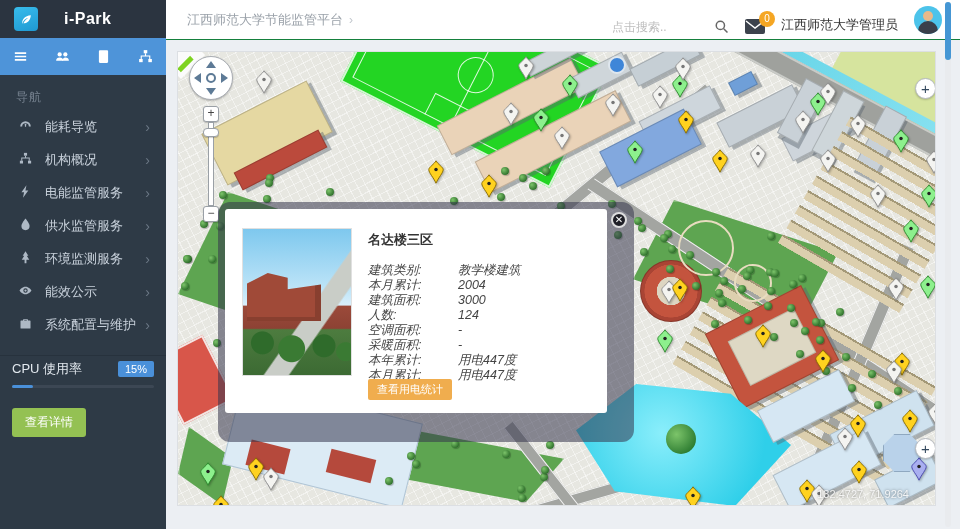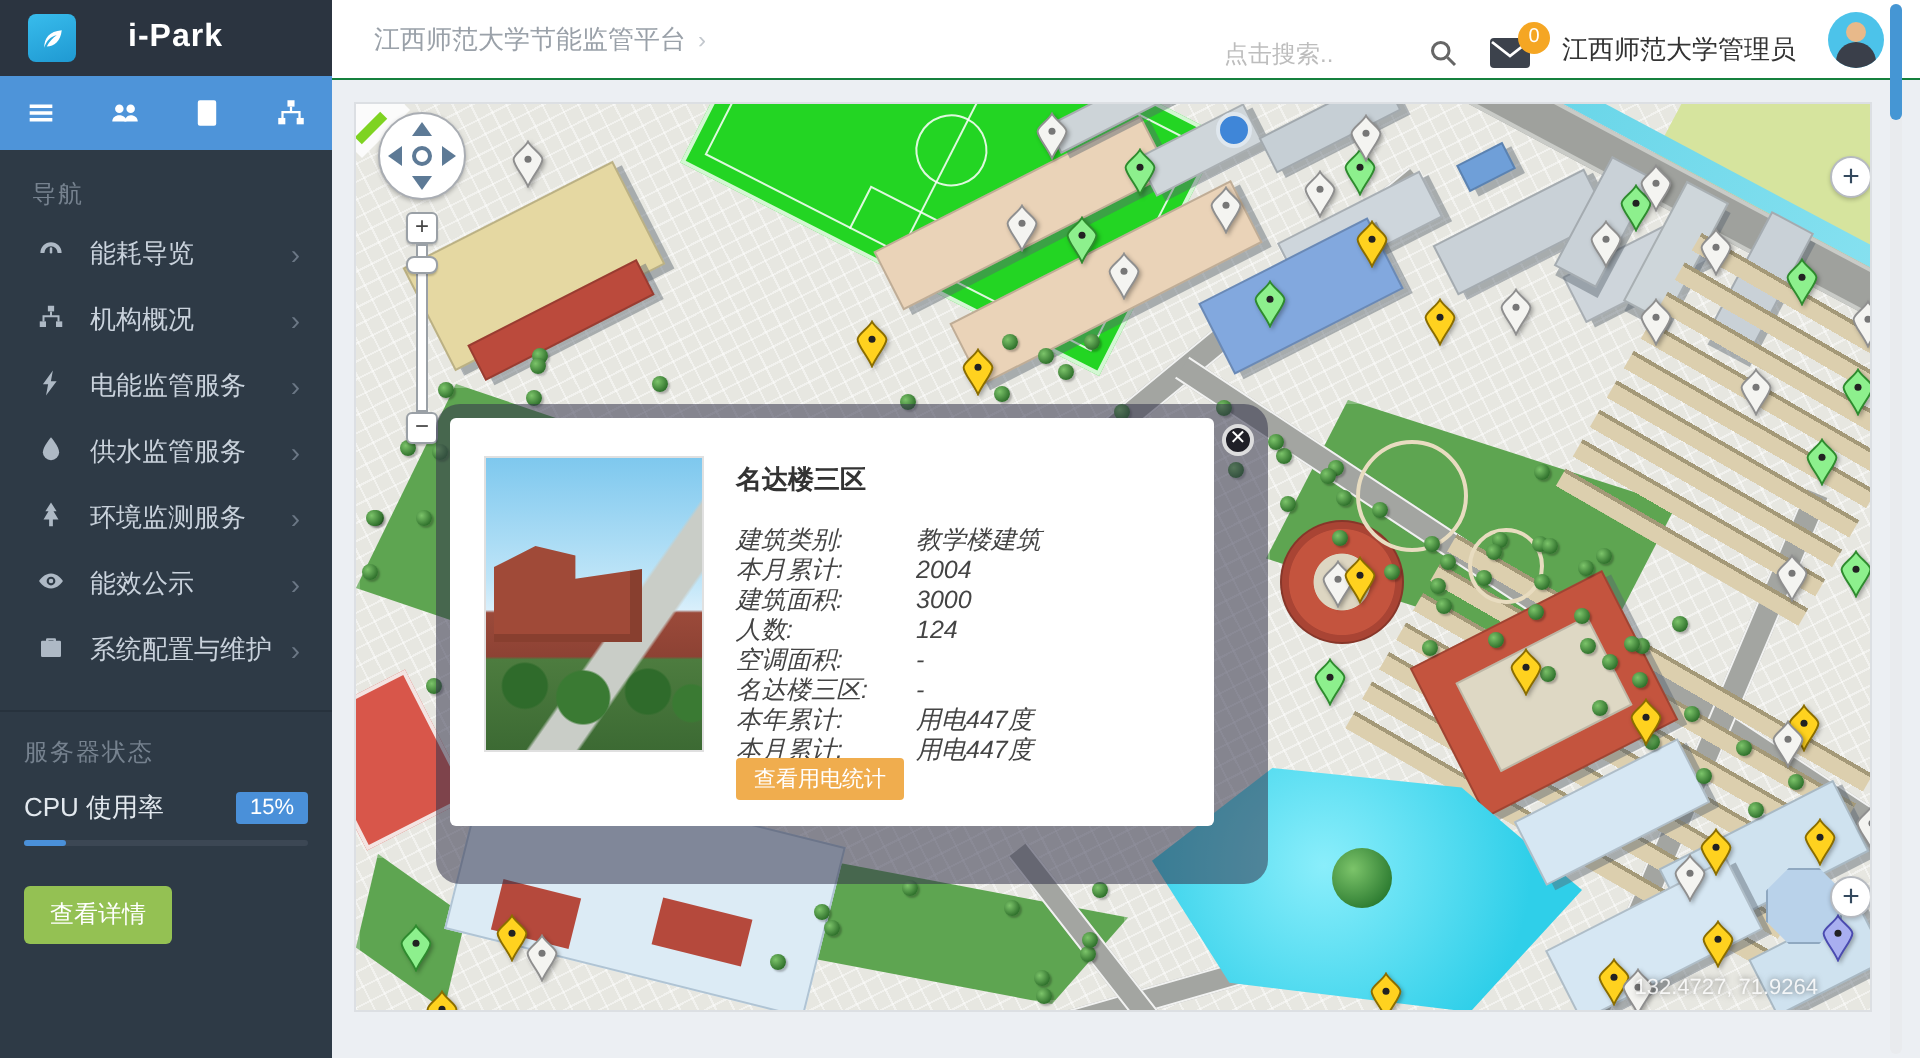--- a/index.html
+++ b/index.html
@@ -231,21 +231,20 @@
       </div>
       <div class="nav-item">
         <span><svg viewBox="0 0 24 24" fill="currentColor">
             <path d="M9 5h6a1 1 0 0 1 1 1v1h3a1 1 0 0 1 1 1v11a1 1 0 0 1-1 1H5a1 1 0 0 1-1-1V8a1 1 0 0 1 1-1h3V6a1 1 0 0 1 1-1zm1 2h4V6.5h-4z"></path>
           </svg></span>
         <span class="lbl">系统配置与维护</span>
         <span class="chev">›</span>
       </div>
     </nav>
   <div class="side-divider"></div>
-  <div class="srv-label">服务器状态</div>
   <div id="metrics">
       <div class="metric">
         <div class="metric-row">
           <span>CPU 使用率</span>
           <span class="metric-badge" style="background: rgb(74, 144, 217);">15%</span>
         </div>
         <div class="metric-track">
           <div class="metric-fill" style="width: 15%; background: rgb(74, 144, 217);"></div>
         </div>
       </div>
@@ -642,21 +641,21 @@
           </div>
           <div class="prow">
             <span class="plabel">人数:</span>
             <span class="pvalue">124</span>
           </div>
           <div class="prow">
             <span class="plabel">空调面积:</span>
             <span class="pvalue">-</span>
           </div>
           <div class="prow">
-            <span class="plabel">名达楼三区:</span>
+            <span class="plabel">采暖面积:</span>
             <span class="pvalue">-</span>
           </div>
           <div class="prow">
             <span class="plabel">本年累计:</span>
             <span class="pvalue">用电447度</span>
           </div>
           <div class="prow">
             <span class="plabel">本月累计:</span>
             <span class="pvalue">用电447度</span>
           </div>

